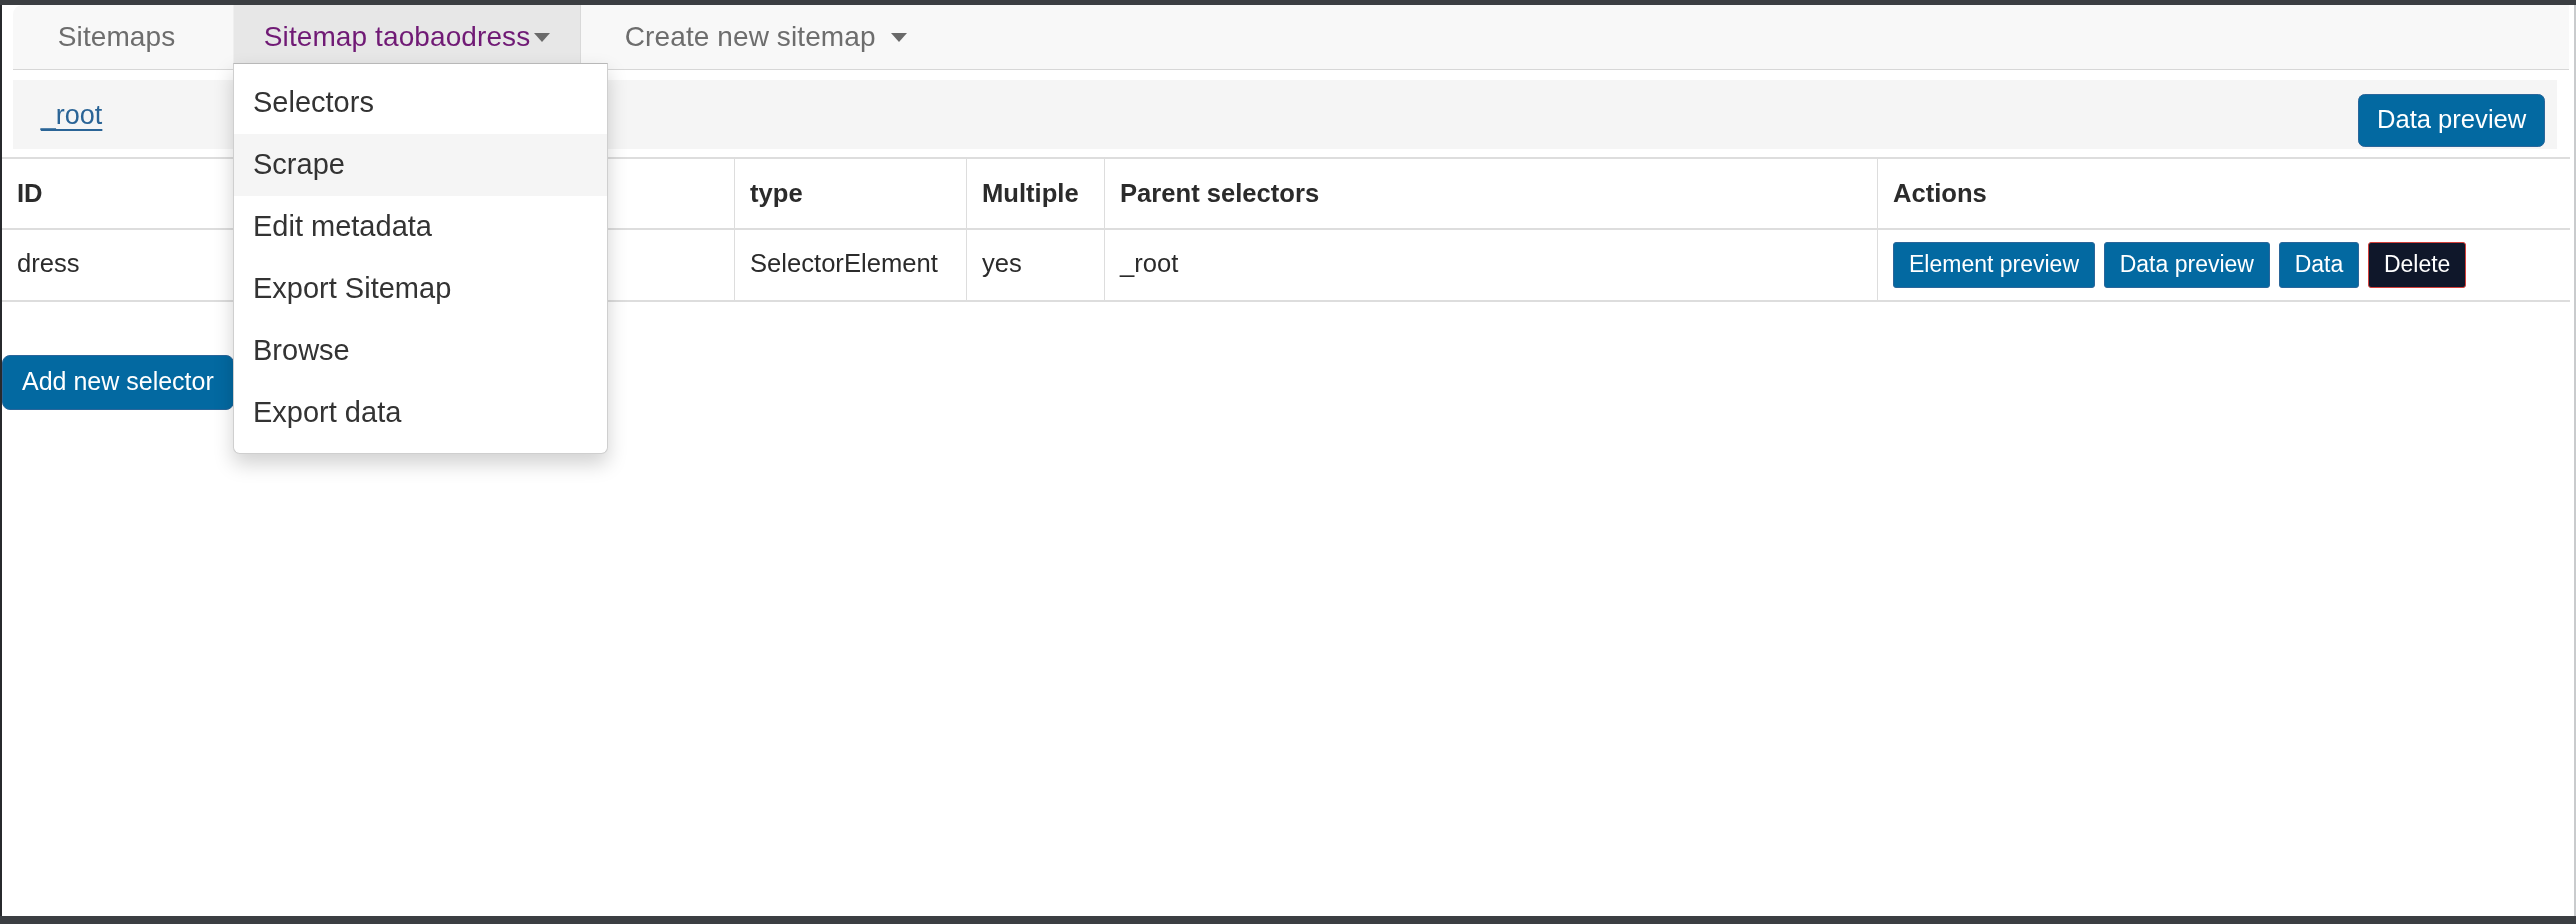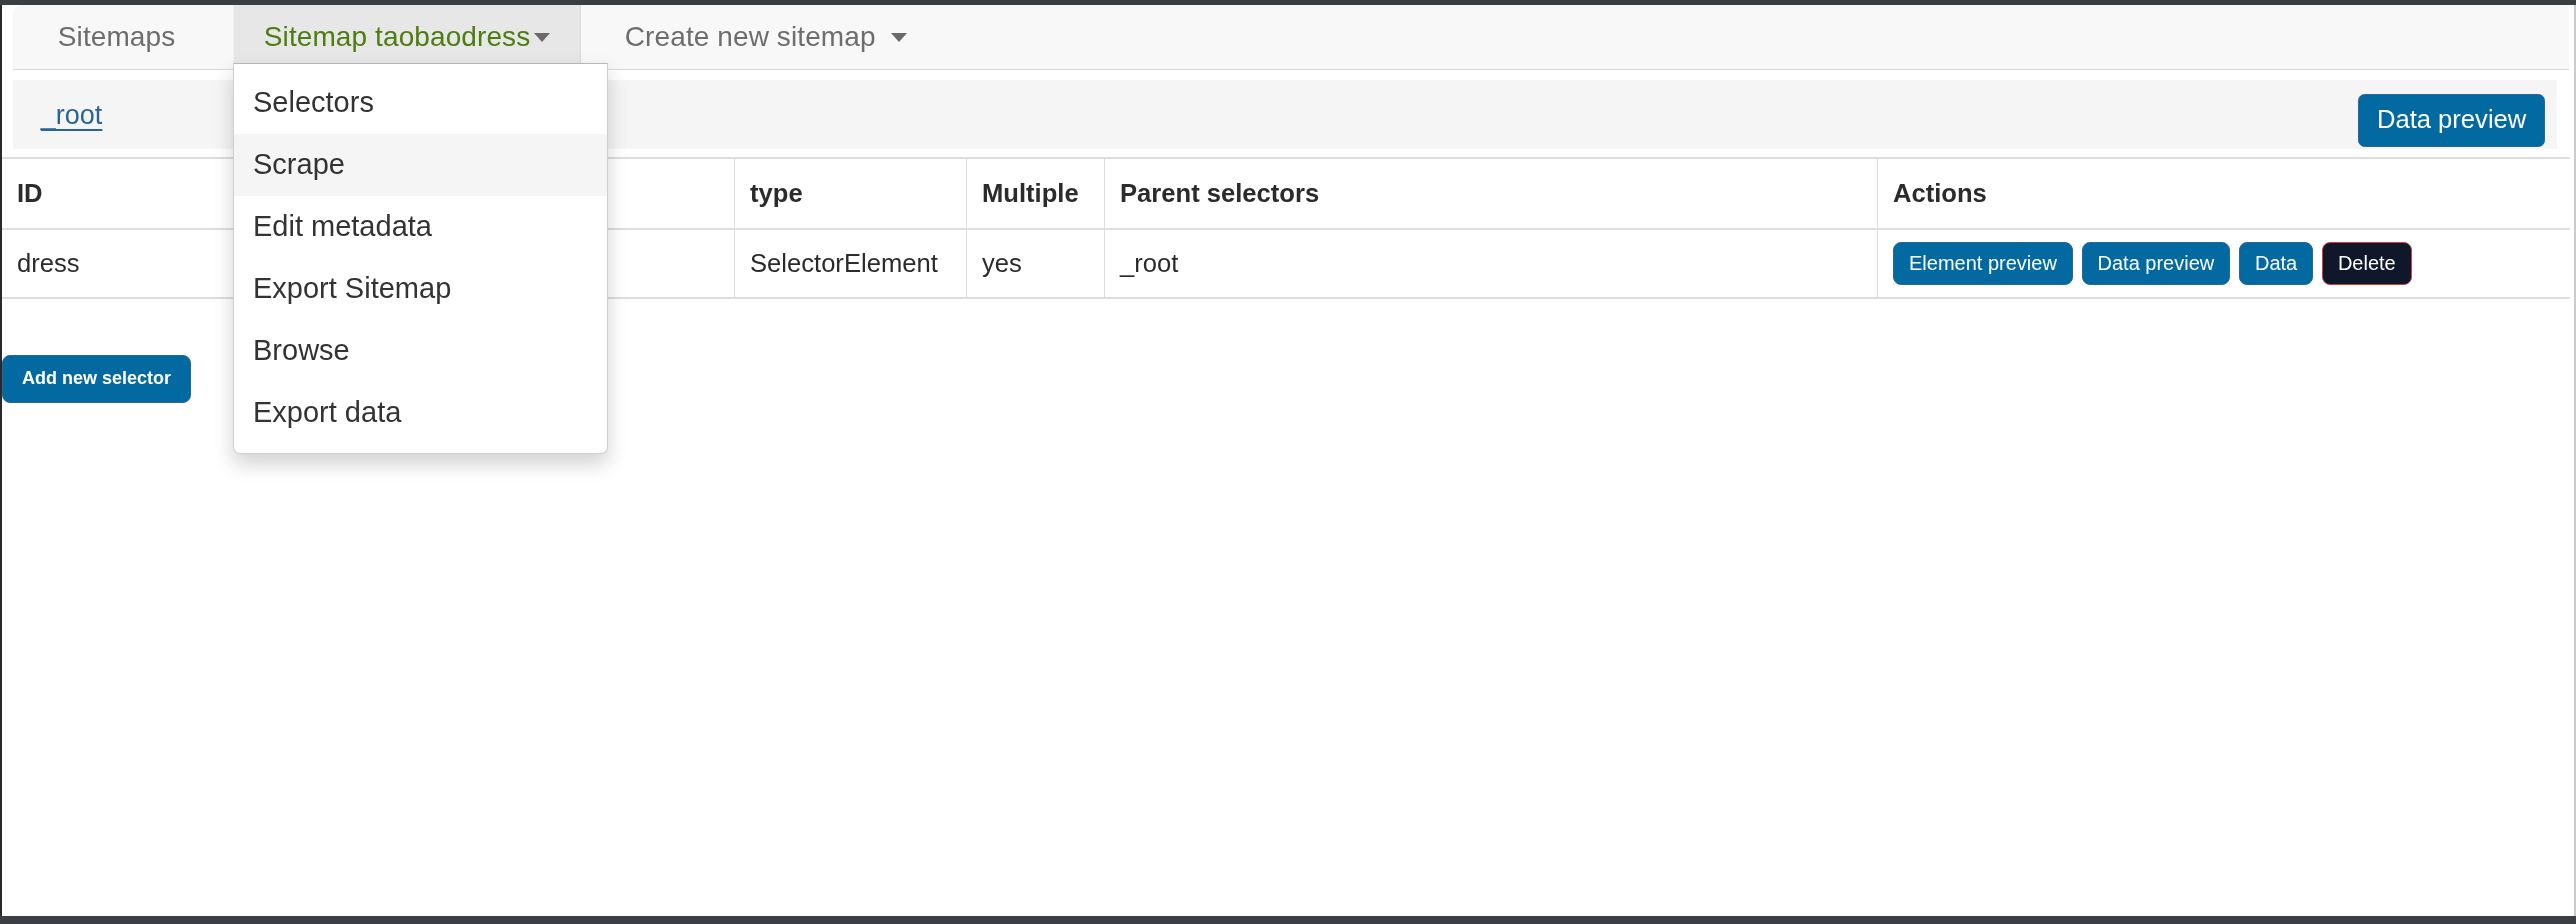--- a/index.html
+++ b/index.html
@@ -68,21 +68,21 @@
     color: #6d6d6d;
     padding: 0 30px;
     box-sizing: border-box;
     white-space: nowrap;
     letter-spacing: 0.1px;
   }
   .tab.sitemaps { left: 15px; }
   .tab.active {
     left: 220px;
     background: #e7e7e7;
-    color: #4d7c0f;
+    color: #701a75;
     border-right: 0.7px solid #d9d9d9;
     border-left: 0.7px solid #efefef;
   }
   .tab.create { left: 582px; }
   .caret {
     display: inline-block;
     width: 0; height: 0;
     border-left: 8.7px solid transparent;
     border-right: 8.7px solid transparent;
     border-top: 9.4px solid #6a6a6a;
@@ -179,35 +179,34 @@
   .col6 { width: 691px; border-right: none; }
 
   .actions-cell {
     padding: 12px 13.5px 12px 15px;
     display: flex;
     align-items: center;
     gap: 8.7px;
   }
   .actions-cell .btn {
     padding: 10px 15px 11.4px 15px;
-    font-size: 20px;
-    border-radius: 8px;
+    font-size: 23px;
+    border-radius: 3px;
   }
 
   
   .add-selector {
     position: absolute;
     left: 0px;
     top: 350px;
   }
   .add-selector .btn {
     padding: 13.5px 19px 15px 19px;
-    font-size: 18px;
+    font-size: 25px;
     border-radius: 8px;
-    font-weight: bold;
   }
 
   
   .dropdown-menu {
     position: absolute;
     left: 231px;
     top: 58px;
     width: 375px;
     background: #ffffff;
     border: 0.7px solid #cfcfcf;

